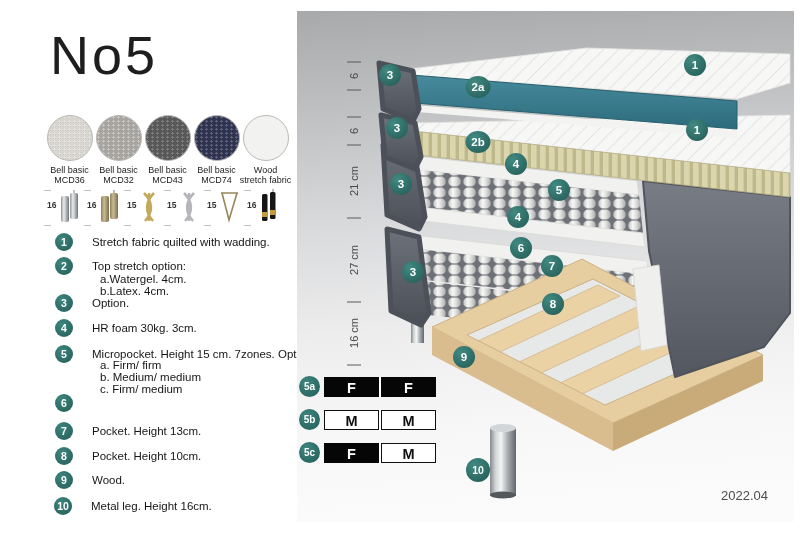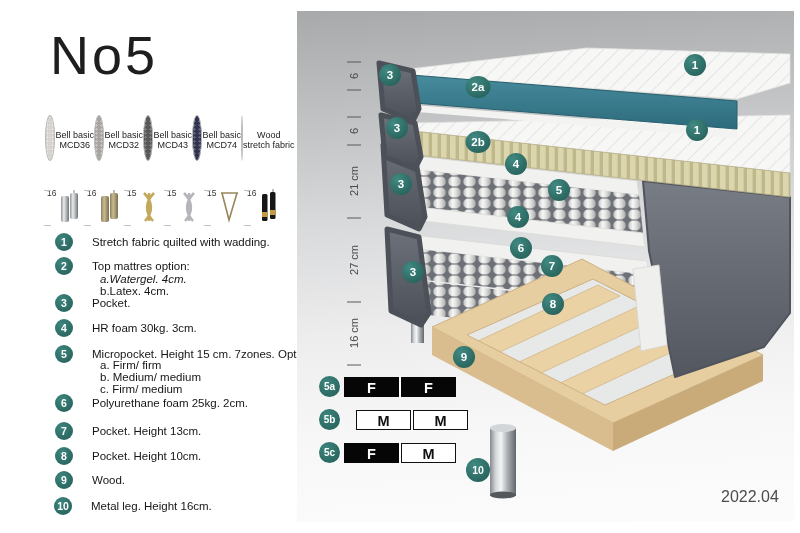--- a/index.html
+++ b/index.html
@@ -4,54 +4,54 @@
 <style>
   html,body{margin:0;padding:0;}
   body{width:800px;height:533px;background:#ffffff;font-family:"Liberation Sans",sans-serif;position:relative;overflow:hidden;}
   .stage{position:absolute;inset:0;width:736px;height:533px;}
 
   
   .title{position:absolute;left:50px;top:24px;font-size:54px;font-weight:300;letter-spacing:3px;color:#1e1e1e;}
   .subtitle{position:absolute;left:52px;top:80px;font-size:19px;font-weight:300;letter-spacing:1.2px;color:#2b2b2b;}
 
   .swatches{position:absolute;left:45px;top:115px;display:flex;}
-  .swatch{width:49px;display:flex;flex-direction:row;align-items:center;}
+  .swatch{width:49px;display:flex;flex-direction:column;align-items:center;justify-content:flex-end;}
   .swatch .dot{width:44px;height:44px;border-radius:50%;border:1px solid #b9b9b6;
     background-image:radial-gradient(circle at 30% 35%, rgba(255,255,255,.35) 1px, rgba(0,0,0,.10) 1.6px, transparent 2px);
     background-size:5px 4px;}
   .swatch .lbl{margin-top:4px;font-size:9px;line-height:10px;color:#222;text-align:center;white-space:nowrap;}
 
   .legsrow{position:absolute;left:44px;top:188px;display:flex;}
   .legcell{width:40px;height:40px;position:relative;display:flex;align-items:flex-start;}
   .legcell:before,.legcell:after{content:"";position:absolute;left:0;width:7px;height:1px;background:#c2c2c2;}
   .legcell:before{top:2px;} .legcell:after{bottom:2px;}
-  .legnum{font-size:8.5px;font-weight:normal;color:#333;margin:0 1px 0 3px;}
+  .legnum{font-size:8.5px;font-weight:bold;color:#333;margin:12px 1px 0 3px;}
 
   .features{position:absolute;left:0;top:0;}
   .frow{position:absolute;display:flex;align-items:center;}
   .fnum{width:18px;height:18px;border-radius:50%;background:radial-gradient(circle at 35% 30%, #3c857d, #245d57);
     color:#fff;font-size:10.5px;font-weight:bold;display:flex;align-items:center;justify-content:center;flex:0 0 18px;}
   .ftext{margin-left:19px;font-size:11.5px;color:#161616;white-space:nowrap;}
   .fsub{position:absolute;left:100px;font-size:11.5px;color:#161616;white-space:nowrap;}
 
   
   .panel{position:absolute;left:297px;top:11px;width:497px;height:511px;
     background:linear-gradient(176deg,#a7a9ab 0%,#bdbfc1 18%,#d9dadb 40%,#ededee 60%,#f7f7f7 78%,#fcfcfc 100%);}
   .panel svg{position:absolute;left:0;top:0;}
 
   .ftable{position:absolute;left:2px;top:354px;width:140px;}
-  .ftr{position:absolute;left:0;display:flex;align-items:center;margin-left:20px;}
+  .ftr{position:absolute;left:0;display:flex;align-items:center;}
   .fbadge{width:21px;height:21px;border-radius:50%;background:radial-gradient(circle at 35% 30%, #3c857d, #245d57);
     color:#fff;font-size:10px;font-weight:bold;display:flex;align-items:center;justify-content:center;flex:0 0 21px;}
   .fbar{margin-left:4px;width:112px;height:20px;display:flex;gap:2px;background:#fff;}
   .fcell{flex:1;height:20px;line-height:20px;text-align:center;font-size:14.5px;font-weight:bold;box-sizing:border-box;}
   .fcell.dark{background:#060606;color:#fff;border:1px solid #060606;}
   .fcell.light{background:#fff;color:#101010;border:1.5px solid #101010;}
 
-  .version{position:absolute;left:424px;top:477px;font-size:16px;color:#4c4c4c;}
+  .version{position:absolute;left:424px;top:477px;font-size:13px;color:#4c4c4c;}
 </style>
 </head>
 <body>
 
 <div class="stage">
 
   <div class="title">No5</div>
 
   <div class="swatches">
     <div class="swatch">
@@ -138,42 +138,41 @@
     </div>
   </div>
 
   <div class="features">
     <div class="frow" style="left:55px;top:233px;">
         <span class="fnum">1</span>
         <span class="ftext">Stretch fabric quilted with wadding.</span>
       </div>
     <div class="frow" style="left:55px;top:257px;">
         <span class="fnum">2</span>
-        <span class="ftext">Top mattres option:</span>
-      </div>
-    <div class="fsub" style="top:273px;font-style:italic;">a.Watergel. 4cm.</div>
+        <span class="ftext">Top stretch option:</span>
+      </div>
+    <div class="fsub" style="top:273px;">a.Watergel. 4cm.</div>
     <div class="fsub" style="top:285px;">b.Latex. 4cm.</div>
     <div class="frow" style="left:55px;top:294px;">
         <span class="fnum">3</span>
-        <span class="ftext">Pocket.</span>
+        <span class="ftext">Option.</span>
       </div>
     <div class="frow" style="left:55px;top:319px;">
         <span class="fnum">4</span>
         <span class="ftext">HR foam 30kg. 3cm.</span>
       </div>
     <div class="frow" style="left:55px;top:345px;">
         <span class="fnum">5</span>
         <span class="ftext">Micropocket. Height 15 cm. 7zones. Option:</span>
       </div>
     <div class="fsub" style="top:359px;">a. Firm/ firm</div>
     <div class="fsub" style="top:371px;">b. Medium/ medium</div>
     <div class="fsub" style="top:383px;">c. Firm/ medium</div>
     <div class="frow" style="left:55px;top:394px;">
         <span class="fnum">6</span>
-        <span class="ftext">Polyurethane foam 25kg. 2cm.</span>
       </div>
     <div class="frow" style="left:55px;top:422px;">
         <span class="fnum">7</span>
         <span class="ftext">Pocket. Height 13cm.</span>
       </div>
     <div class="frow" style="left:55px;top:447px;">
         <span class="fnum">8</span>
         <span class="ftext">Pocket. Height 10cm.</span>
       </div>
     <div class="frow" style="left:55px;top:471px;">
@@ -362,21 +361,21 @@
     </svg>
 
     <div class="ftable">
       <div class="ftr" style="top:11px;">
         <span class="fbadge">5a</span>
         <div class="fbar">
           <span class="fcell dark">F</span>
           <span class="fcell dark">F</span>
         </div>
       </div>
-      <div class="ftr" style="top:44px;gap:12px;">
+      <div class="ftr" style="top:44px;">
         <span class="fbadge">5b</span>
         <div class="fbar">
           <span class="fcell light">M</span>
           <span class="fcell light">M</span>
         </div>
       </div>
       <div class="ftr" style="top:77px;justify-content:flex-end;">
         <span class="fbadge">5c</span>
         <div class="fbar">
           <span class="fcell dark">F</span>

